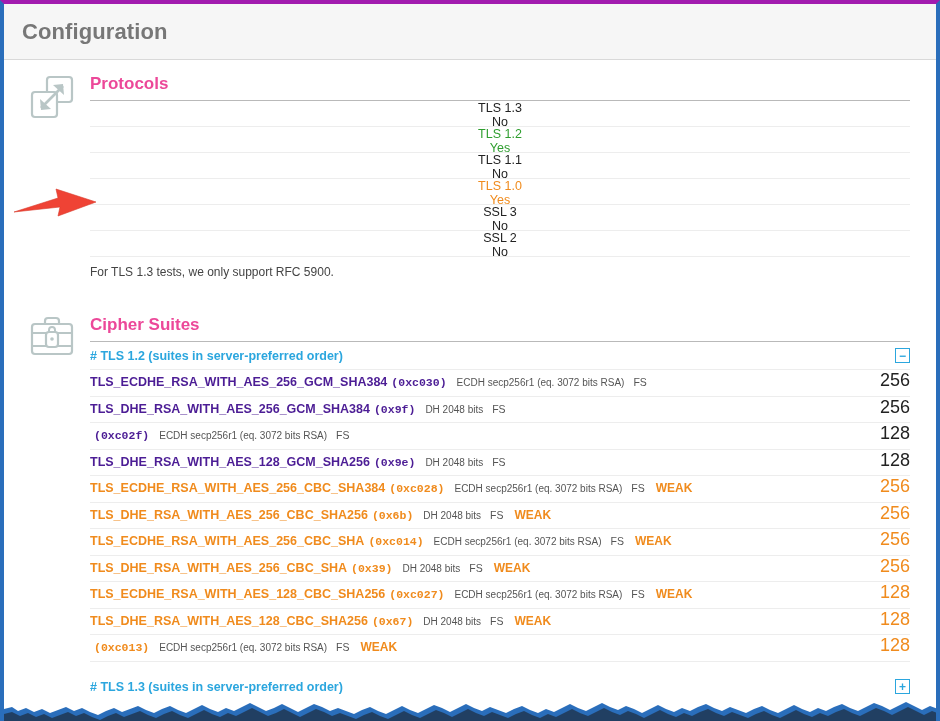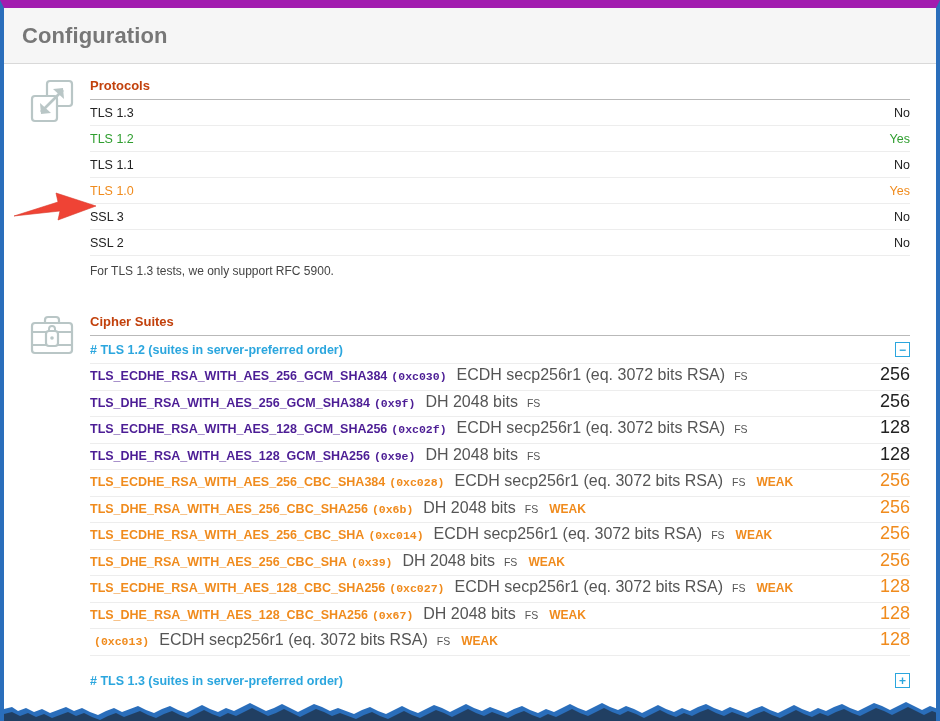--- a/index.html
+++ b/index.html
@@ -12,21 +12,21 @@
     overflow: hidden;
   }
 
   #page {
     position: relative;
     width: 940px;
     height: 721px;
     background: #ffffff;
     border-left: 4px solid #2a6ebb;
     border-right: 4px solid #2a6ebb;
-    border-top: 8px solid #a21caf;
+    border-top: 4px solid #a21caf;
     overflow: hidden;
   }
 
   
   #titlebar {
     height: 56px;
     background: #f6f6f6;
     border-bottom: 1px solid #d9d9d9;
     display: flex;
     align-items: center;
@@ -51,39 +51,40 @@
     display: flex;
     justify-content: center;
     align-items: flex-start;
   }
   .section-body {
     flex: 1 1 auto;
     padding-right: 26px;
   }
 
   .section-heading {
-    font-size: 13px;
-    font-weight: bold;
-    color: #c2410c;
+    font-size: 17px;
+    font-weight: bold;
+    color: #ec4899;
     padding: 14px 0 6px 0;
   }
   .heading-rule {
     border-bottom: 1px solid #b9b9b9;
     margin-bottom: 0;
   }
 
   
   .row {
     display: flex;
     align-items: center;
     justify-content: space-between;
     height: 26px;
     border-bottom: 1px solid #ededed;
     font-size: 12.5px;
     color: #222222;
+    flex-direction: column;
   }
   .row .rlabel { white-space: nowrap; }
   .row .rvalue { white-space: nowrap; }
 
   .v-green  { color: #2f9e2f; }
   .v-orange { color: #f08b1d; }
   .v-black  { color: #222222; }
 
   .note {
     font-size: 12px;
@@ -139,21 +140,21 @@
     font-size: 12.5px;
     font-weight: bold;
   }
   .c-hex {
     font-family: "Liberation Mono", monospace;
     font-size: 11.5px;
     font-weight: bold;
     margin-left: 4px;
   }
   .c-detail {
-    font-size: 16px;
+    font-size: 10px;
     color: #555555;
     margin-left: 10px;
   }
   .c-fs {
     font-size: 10.5px;
     color: #555555;
     margin-left: 9px;
   }
   .c-weak {
     font-size: 12px;
@@ -287,21 +288,20 @@
           <span class="c-name green">TLS_DHE_RSA_WITH_AES_256_GCM_SHA384</span>
           <span class="c-hex green">(0x9f)</span>
           <span class="c-detail">DH 2048 bits</span>
           <span class="c-fs">FS</span>
         </span>
         <span class="c-bits black">256</span>
       </div>
 
       <div class="cipher-row">
         <span class="cipher-main">
-          <span class="c-name green">TLS_ECDHE_RSA_WITH_AES_128_GCM_SHA256</span>
           <span class="c-hex green">(0xc02f)</span>
           <span class="c-detail">ECDH secp256r1 (eq. 3072 bits RSA)</span>
           <span class="c-fs">FS</span>
         </span>
         <span class="c-bits black">128</span>
       </div>
 
       <div class="cipher-row">
         <span class="cipher-main">
           <span class="c-name green">TLS_DHE_RSA_WITH_AES_128_GCM_SHA256</span>

